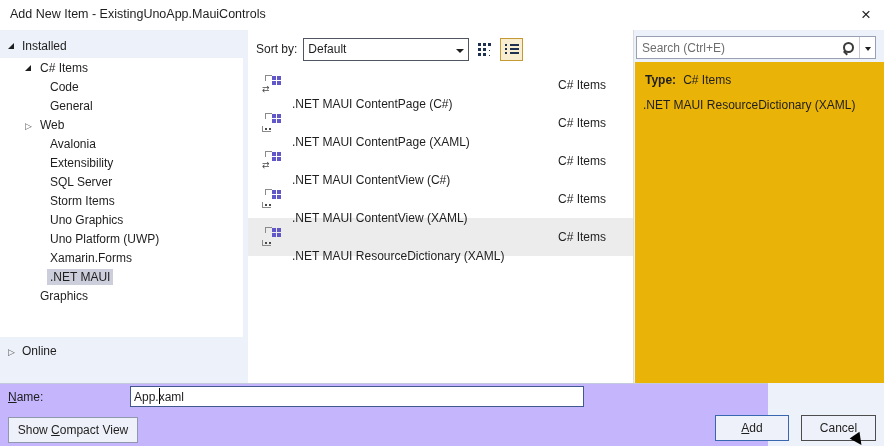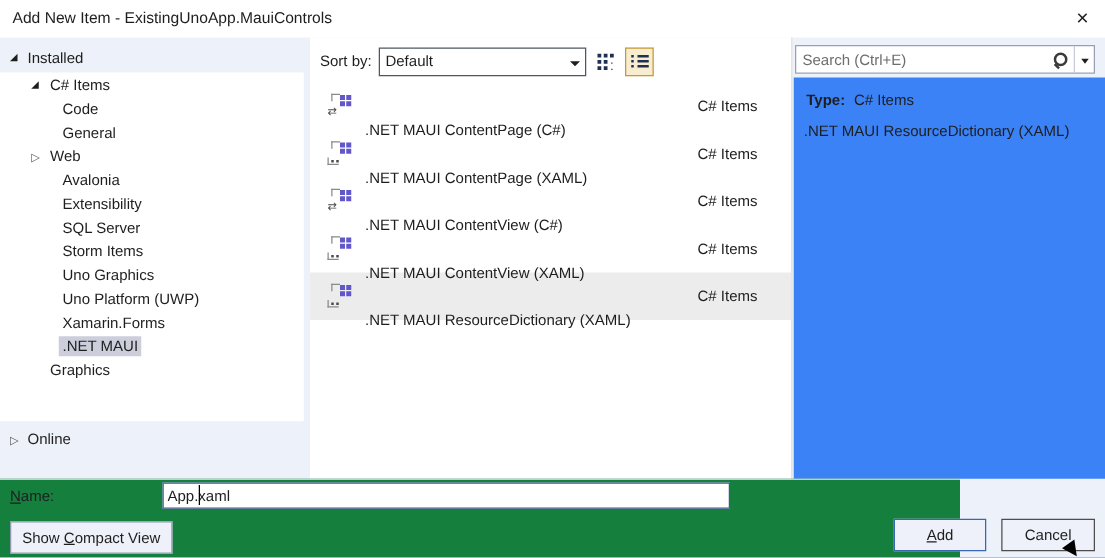--- a/index.html
+++ b/index.html
@@ -80,28 +80,28 @@
   .mag-glyph { position:relative; width:14px; height:14px; flex:none; margin-right:3px; }
   .mag-glyph::before { content:""; position:absolute; right:2px; top:1px; width:7px; height:7px;
                        border:2px solid #3a3a3a; border-radius:50%; }
   .mag-glyph::after { content:""; position:absolute; left:1px; bottom:1px; width:5px; height:2px;
                       background:#3a3a3a; transform:rotate(45deg); }
   .search-split { width:1px; height:21px; background:#c5cad6; flex:none; }
   .search-drop { width:15px; text-align:center; flex:none; }
   .search-drop::before { content:""; display:inline-block; width:0; height:0; margin-bottom:1px;
         border-left:3.5px solid transparent; border-right:3.5px solid transparent; border-top:4px solid #1e1e1e; }
 
-  .detail-panel { position:absolute; left:635px; top:62px; width:249px; height:321px; background:#3b82f6; }
+  .detail-panel { position:absolute; left:635px; top:62px; width:249px; height:321px; background:#eab308; }
   .type-row { margin:11px 0 0 10px; }
   .type-row b { margin-right:7px; }
   .desc-row { margin:11px 0 0 8px; }
 
   
   .footer { position:absolute; left:0; top:383px; width:768px; height:63px;
-            background:#15803d; border-top:1px solid #c3cadb; }
+            background:#c4b5fd; border-top:1px solid #c3cadb; }
   .name-label { position:absolute; left:8px; top:6px; }
   .name-input { position:absolute; left:130px; top:2px; width:454px; height:21px;
                 border:1px solid #41598f; background:#ffffff; font:inherit; color:#1e1e1e;
                 padding:0 3px; outline:none; }
   .caret-bar { position:absolute; left:159px; top:4px; width:1px; height:16px; background:#000; }
   .btn { position:absolute; height:26px; background:#eef1f9; border:1px solid #8f98ad;
          font:inherit; color:#1e1e1e; text-align:center; }
   .compact-btn { left:8px; top:33px; width:130px; }
   .add-btn { left:715px; top:31px; width:74px; border-color:#3a68b0; }
   .cancel-btn { left:801px; top:31px; width:75px; border-color:#4d4d4d; }

